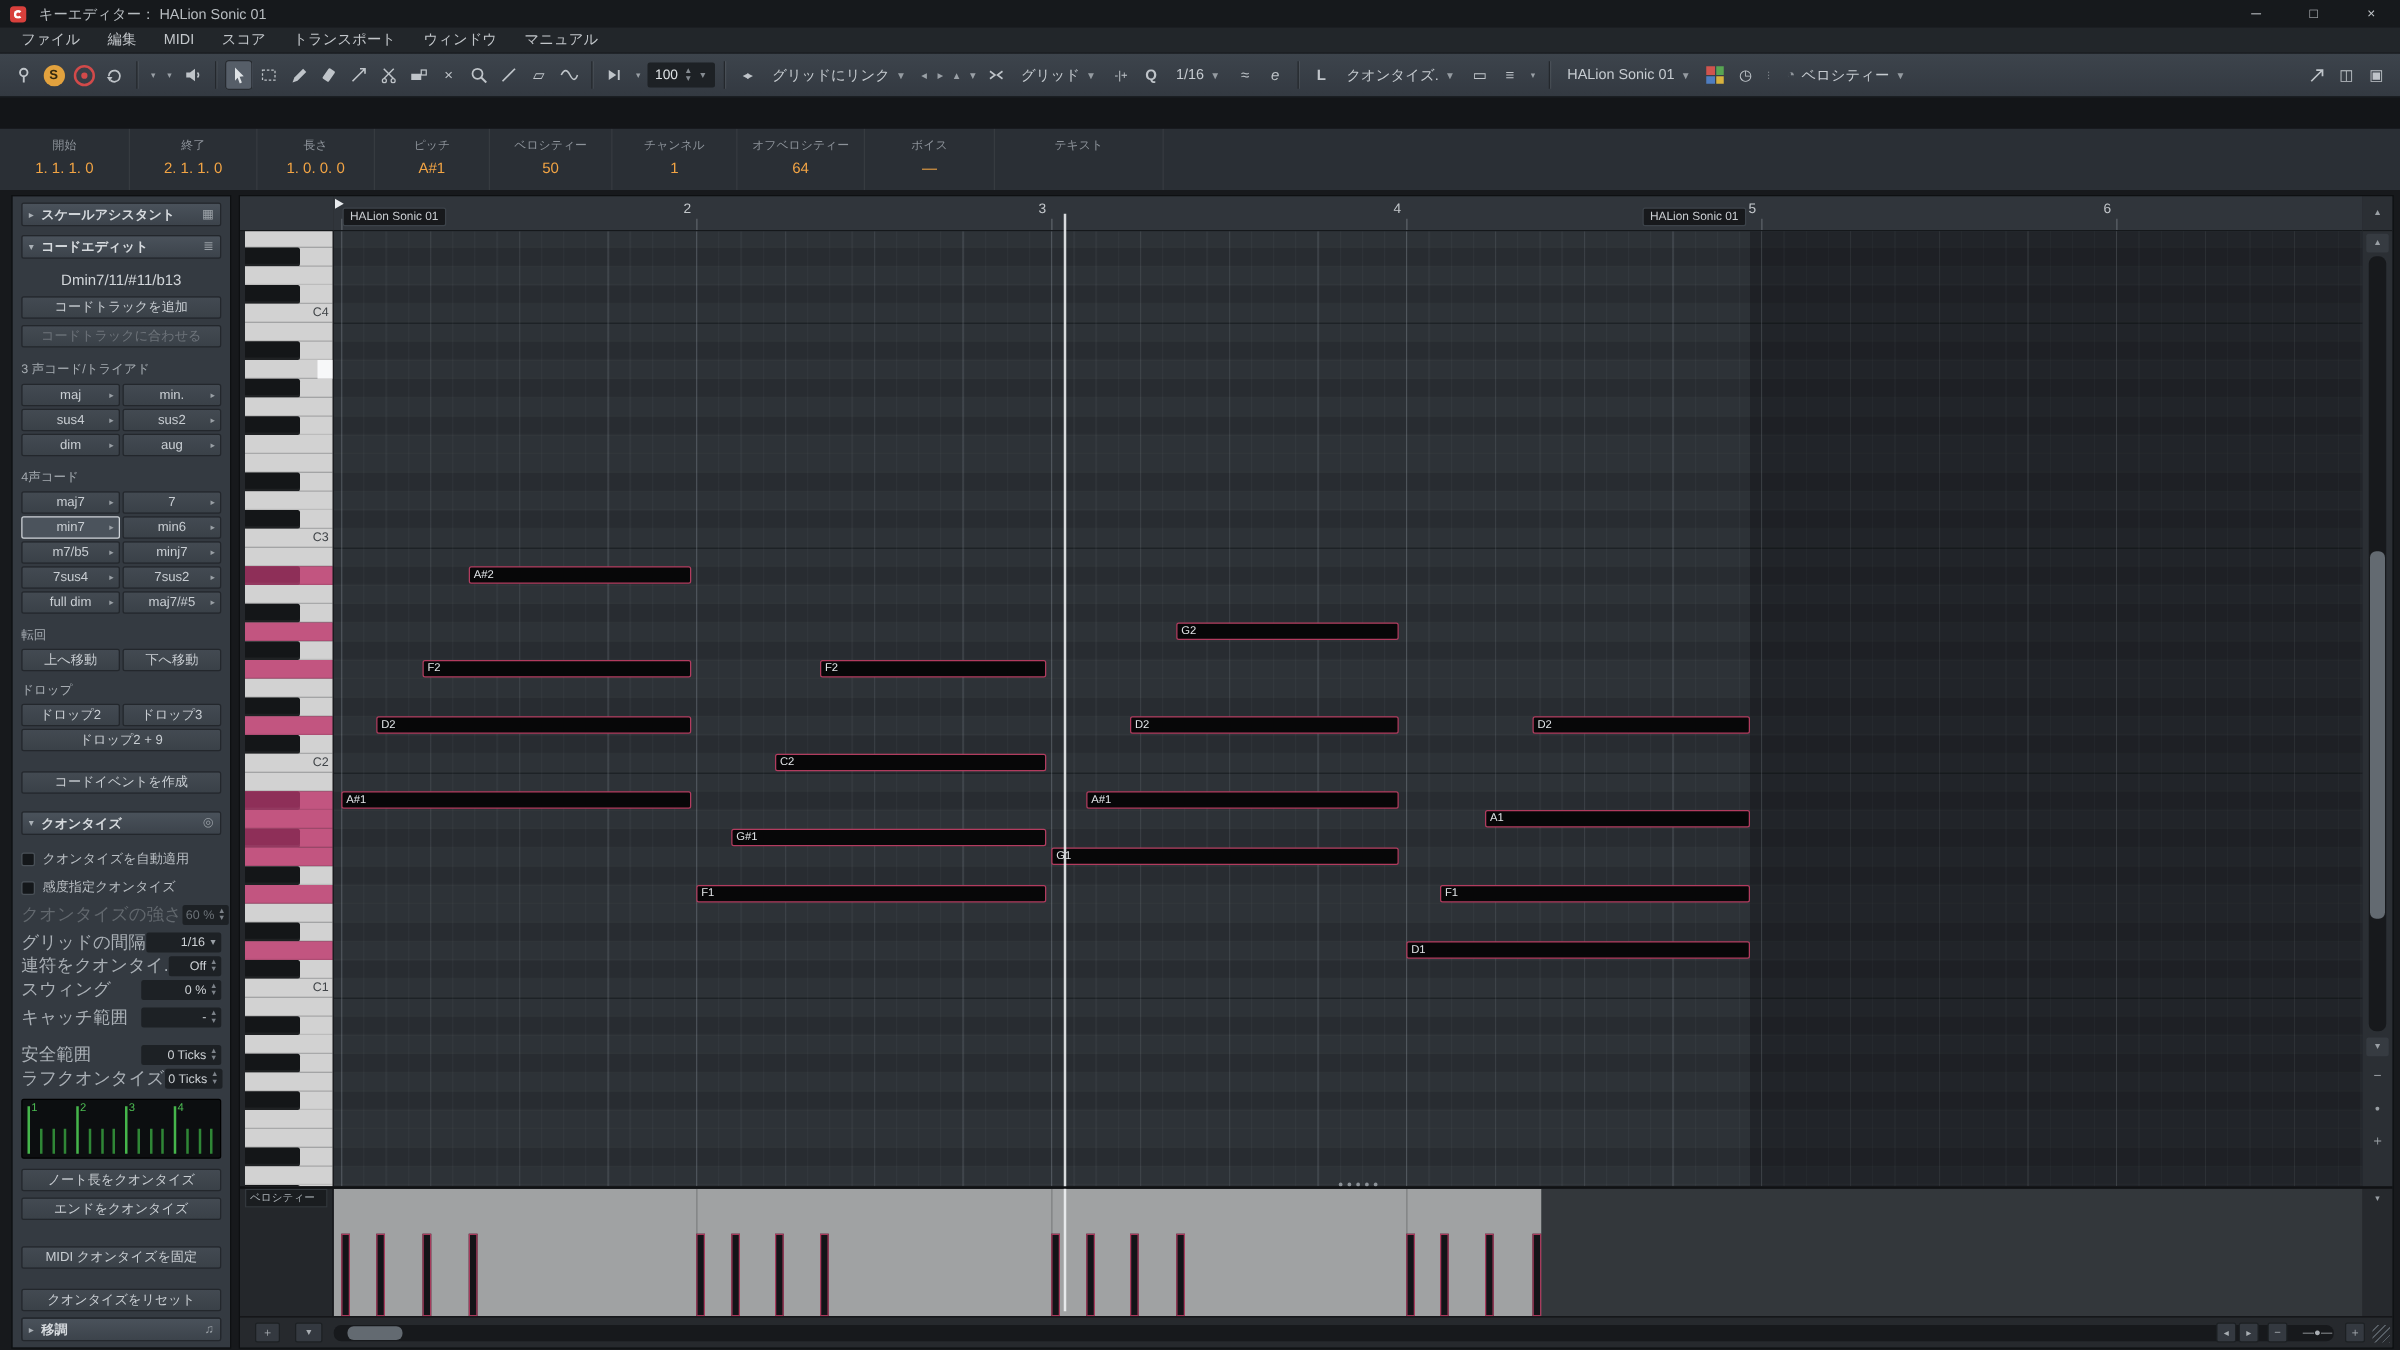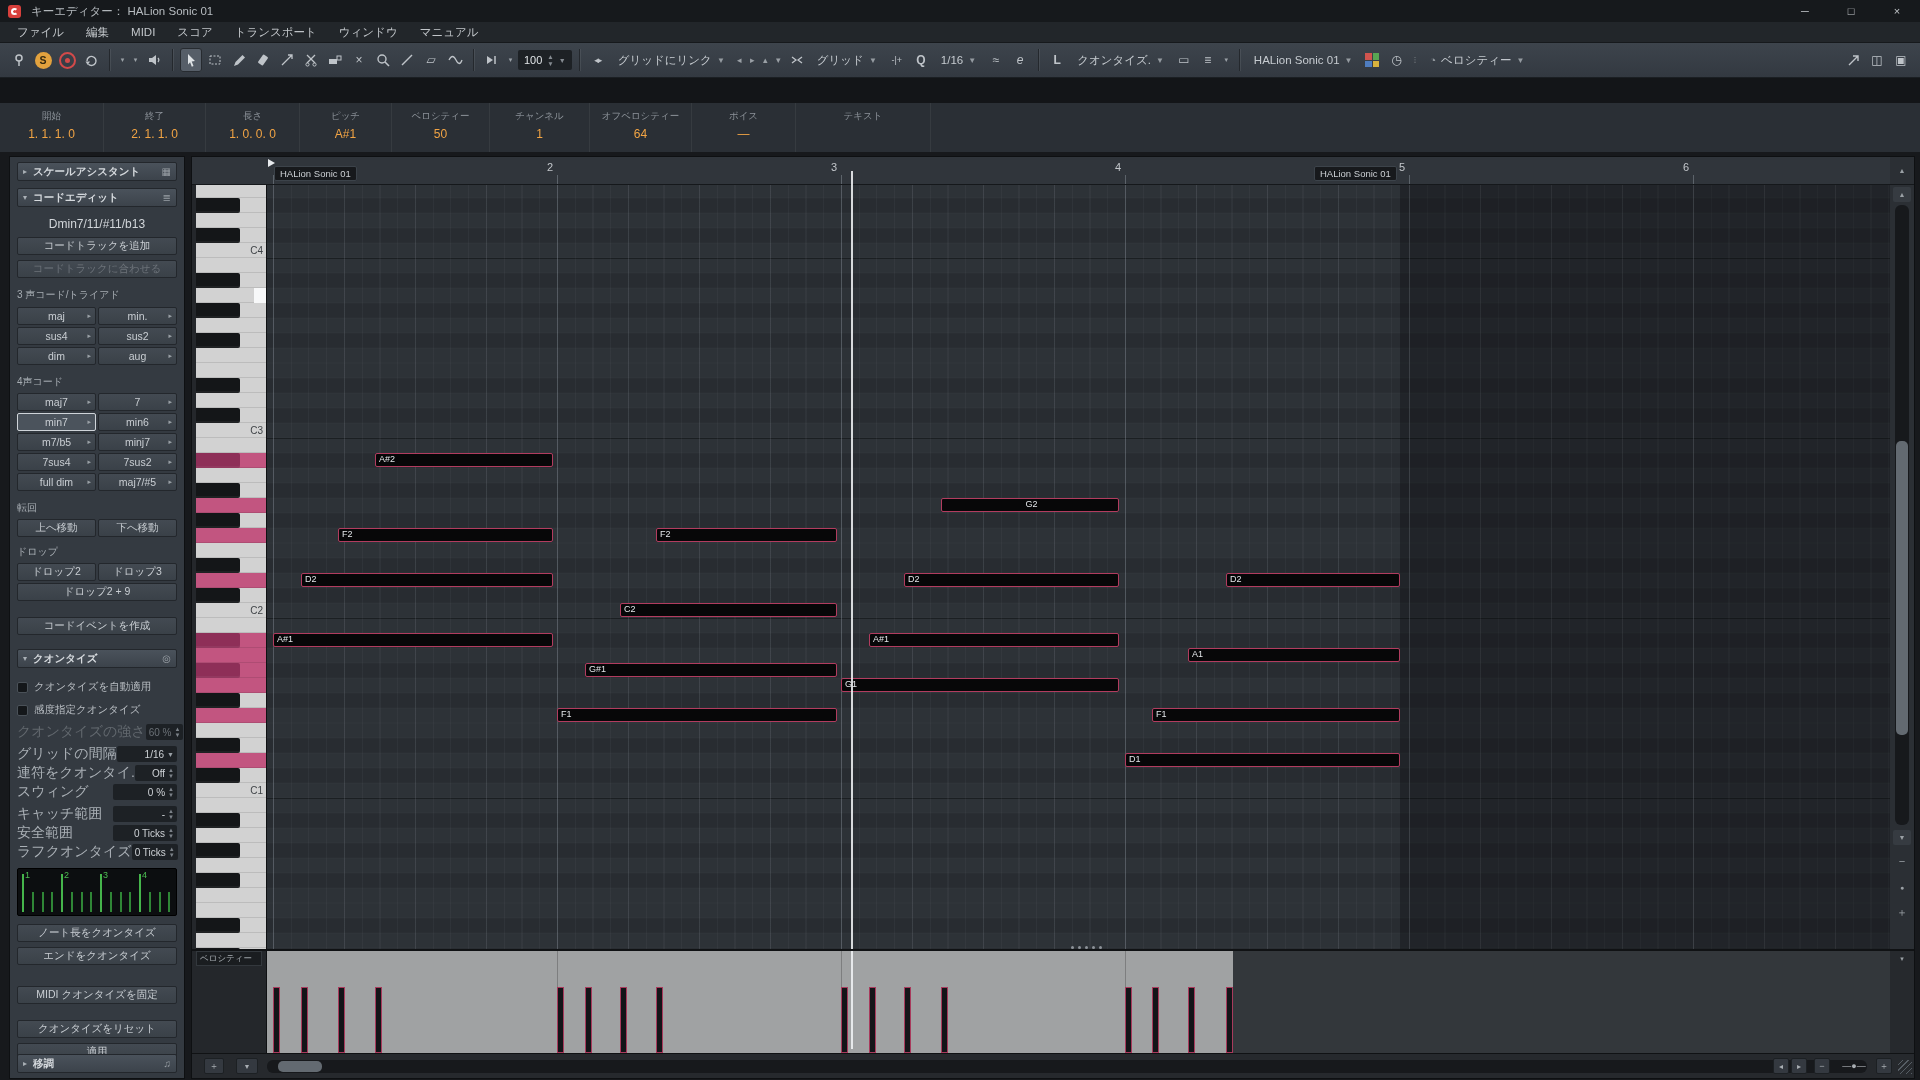--- a/index.html
+++ b/index.html
@@ -534,21 +534,21 @@
           <div class="q-row" style="margin-top: 6px;">
             <span class="lbl">キャッチ範囲</span>
             <div class="q-box">
               <span class="val">-</span>
               <div class="ctl">
                 <span>▲</span>
                 <span>▼</span>
               </div>
             </div>
           </div>
-          <div class="q-row" style="margin-top: 3px;">
+          <div class="q-row" style="margin-top: 14px;">
             <span class="lbl">安全範囲</span>
             <div class="q-box">
               <span class="val">0 Ticks</span>
               <div class="ctl">
                 <span>▲</span>
                 <span>▼</span>
               </div>
             </div>
           </div>
           <div class="q-row" style="margin-top: 3px;">
@@ -786,21 +786,21 @@
           </div>
           <div class="note" style="left: 574px; top: 493px; width: 278px;">
             <span>G1</span>
           </div>
           <div class="note" style="left: 602px; top: 448px; width: 250px;">
             <span>A#1</span>
           </div>
           <div class="note" style="left: 637px; top: 388px; width: 215px;">
             <span>D2</span>
           </div>
-          <div class="note" style="left: 674px; top: 313px; width: 178px; text-align: center;">
+          <div class="note" style="left: 674px; top: 313px; width: 178px;">
             <span>G2</span>
           </div>
           <div class="note" style="left: 858px; top: 568px; width: 275px;">
             <span>D1</span>
           </div>
           <div class="note" style="left: 885px; top: 523px; width: 248px;">
             <span>F1</span>
           </div>
           <div class="note" style="left: 921px; top: 463px; width: 212px;">
             <span>A1</span>

